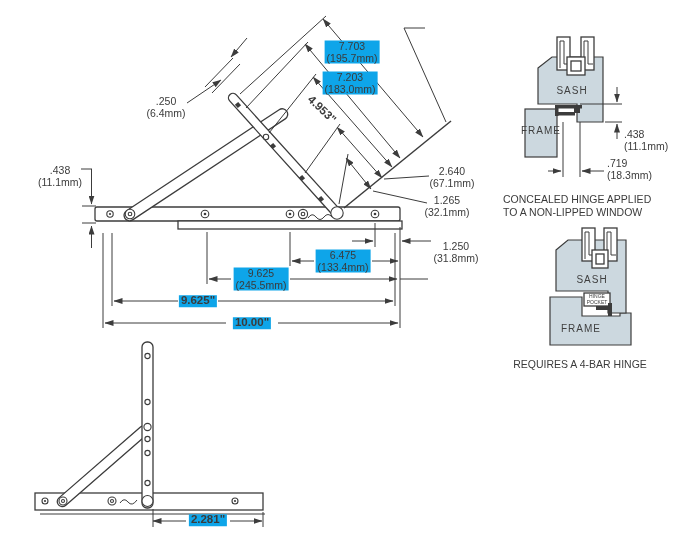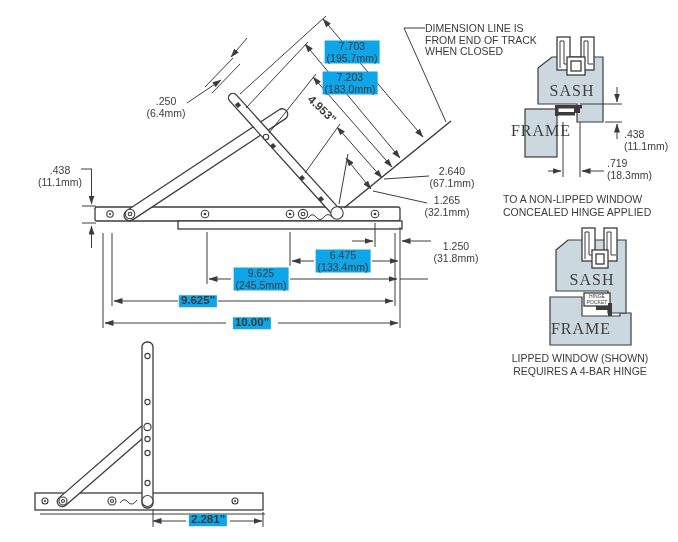--- a/index.html
+++ b/index.html
@@ -15,21 +15,21 @@
   .dot{fill:var(--line);stroke:none;}
   .dk{fill:var(--line);stroke:none;}
   .lb{position:absolute;transform:translate(-50%,-50%);text-align:center;font-size:10.5px;
       line-height:11.5px;white-space:nowrap;color:var(--text);}
   .lb span{display:block;}
   .la{transform:translate(0,-50%);text-align:left;}
   .bg{background:#0ea5e9;padding:0 2px;}
   .bold{font-weight:bold;font-size:11.5px;}
   .rot{position:absolute;transform-origin:0 0;transform:rotate(44deg);font-weight:bold;
        font-size:11.5px;white-space:nowrap;color:var(--text);}
-  .blocklabel{font-size:16px;letter-spacing:1px;color:#3f3f3f;font-family:Liberation Serif, serif;}
+  .blocklabel{font-size:10px;letter-spacing:1px;color:#3f3f3f;}
   .tiny{font-size:5px;line-height:5.5px;letter-spacing:0;}
 </style>
 </head>
 <body>
 
 <div id="canvas">
 
 <svg id="art" width="678" height="542" viewBox="0 0 678 542">
   <defs>
     <marker id="ae" markerWidth="9" markerHeight="6" refX="8.5" refY="3" orient="auto" markerUnits="userSpaceOnUse">
@@ -213,25 +213,20 @@
   <span>7.203</span>
       <span>(183.0mm)</span>
 </div>
 <div class="lb" style="left:166px;top:107px">
   <span>.250</span>
       <span>(6.4mm)</span>
 </div>
 <div class="rot" style="left:314px;top:93px">
   <span>4.953"</span>
 </div>
-<div class="lb la" style="left:425px;top:40px">
-  <span>DIMENSION LINE IS</span>
-      <span>FROM END OF TRACK</span>
-      <span>WHEN CLOSED</span>
-</div>
 <div class="lb" style="left:60px;top:176px">
   <span>.438</span>
       <span>(11.1mm)</span>
 </div>
 <div class="lb" style="left:452px;top:177px">
   <span>2.640</span>
       <span>(67.1mm)</span>
 </div>
 <div class="lb" style="left:447px;top:206px">
   <span>1.265</span>
@@ -267,32 +262,31 @@
 </div>
 <div class="lb la" style="left:624px;top:140px">
   <span>.438</span>
       <span>(11.1mm)</span>
 </div>
 <div class="lb la" style="left:607px;top:169px">
   <span>.719</span>
       <span>(18.3mm)</span>
 </div>
 <div class="lb la" style="left:503px;top:205px;line-height:12.5px">
-  <span>TO A NON-LIPPED WINDOW</span>
-      <span>CONCEALED HINGE APPLIED</span>
+  <span>CONCEALED HINGE APPLIED</span>
+      <span>TO A NON-LIPPED WINDOW</span>
 </div>
 
 <div class="lb blocklabel" style="left:592px;top:280px">
   <span>SASH</span>
 </div>
 <div class="lb tiny" style="left:597px;top:299px">
   <span>HINGE</span>
       <span>POCKET</span>
 </div>
 <div class="lb blocklabel" style="left:581px;top:329px">
   <span>FRAME</span>
 </div>
 <div class="lb" style="left:580px;top:364px;line-height:12.5px">
-  <span>LIPPED WINDOW (SHOWN)</span>
       <span>REQUIRES A 4-BAR HINGE</span>
 </div>
 
 </div>
 
 </body></html>

